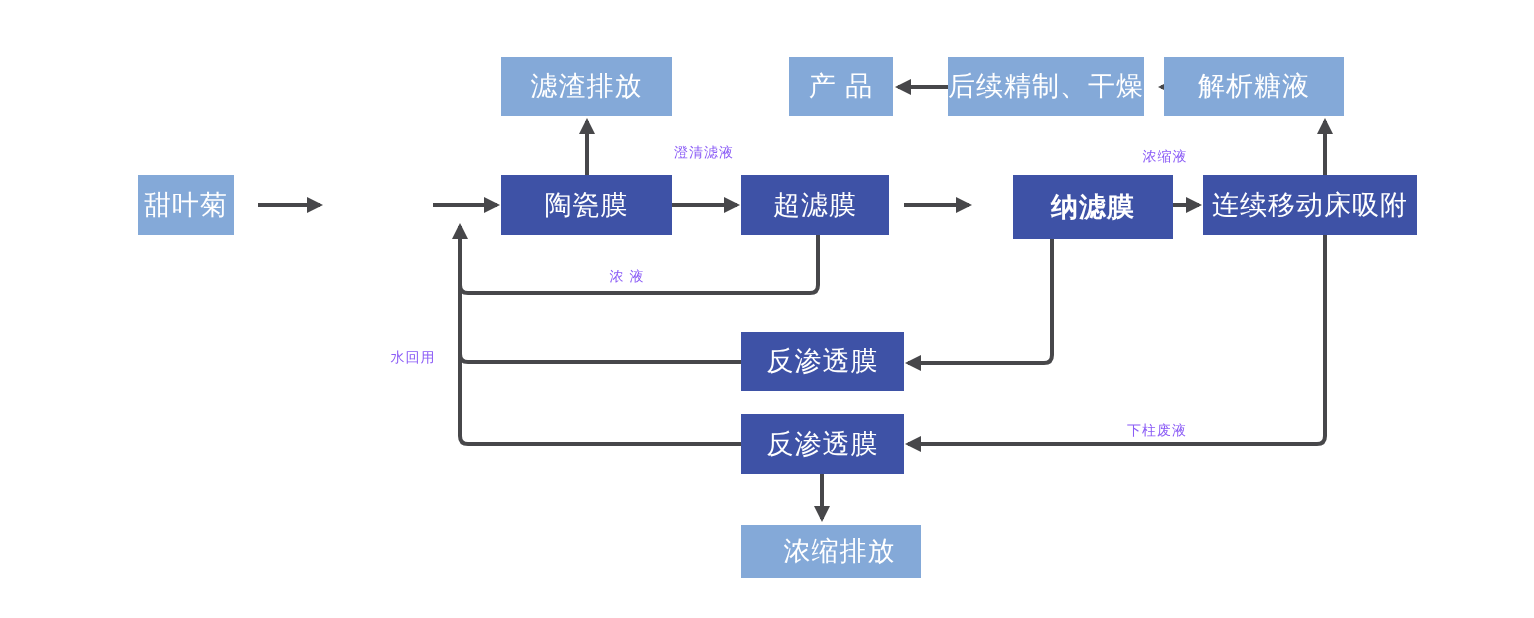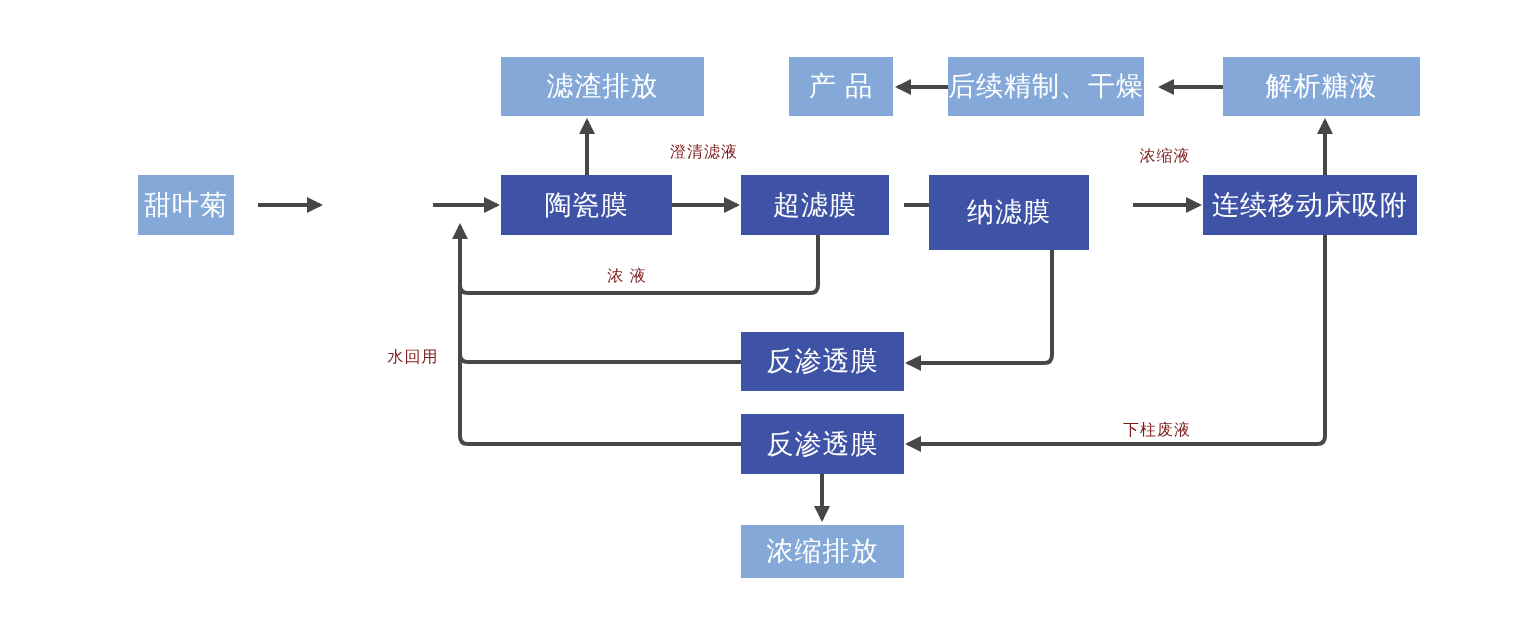--- a/index.html
+++ b/index.html
@@ -15,21 +15,21 @@
     position:absolute;z-index:1;
     display:flex;align-items:center;justify-content:center;
     color:#ffffff;font-size:27px;line-height:1;
     letter-spacing:1px;white-space:nowrap;
   }
   .node.light{background:#84A9D8;}
   .node.dark{background:#3E52A6;}
   .edge-label{
     position:absolute;z-index:1;
     transform:translateX(-50%);
-    color:#7f1d1d;font-size:16px;line-height:22px;
+    color:#8b5cf6;font-size:14px;line-height:22px;
     white-space:nowrap;letter-spacing:1px;
   }
 </style>
 </head>
 <body>
 
 <div class="canvas">
 
   <svg class="connectors" width="1534" height="618" viewBox="0 0 1534 618">
     <defs>
@@ -52,31 +52,31 @@
       <path d="M741,362 H468 Q460,362 460,354"></path>
       <path d="M741,444 H468 Q460,444 460,436 V226" marker-end="url(#arw)"></path>
       <path d="M1052,235 V355 Q1052,363 1044,363 H908" marker-end="url(#arw)"></path>
       <path d="M1325,235 V436 Q1325,444 1317,444 H908" marker-end="url(#arw)"></path>
     </g>
   </svg>
 
   <div class="node light" style="left:138px;top:175px;width:96px;height:60px;">甜叶菊</div>
   <div class="node dark" style="left:501px;top:175px;width:171px;height:60px;">陶瓷膜</div>
   <div class="node dark" style="left:741px;top:175px;width:148px;height:60px;">超滤膜</div>
-  <div class="node dark" style="left:929px;top:175px;width:160px;height:75px;">纳滤膜</div>
+  <div class="node dark" style="left:1013px;top:175px;width:160px;height:64px;font-weight:bold;">纳滤膜</div>
   <div class="node dark" style="left:1203px;top:175px;width:214px;height:60px;">连续移动床吸附</div>
 
-  <div class="node light" style="left:501px;top:57px;width:203px;height:59px;">滤渣排放</div>
+  <div class="node light" style="left:501px;top:57px;width:171px;height:59px;">滤渣排放</div>
   <div class="node light" style="left:789px;top:57px;width:104px;height:59px;">产 品</div>
   <div class="node light" style="left:948px;top:57px;width:196px;height:59px;">后续精制、干燥</div>
-  <div class="node light" style="left:1223px;top:57px;width:197px;height:59px;">解析糖液</div>
+  <div class="node light" style="left:1164px;top:57px;width:180px;height:59px;">解析糖液</div>
 
   <div class="node dark" style="left:741px;top:332px;width:163px;height:59px;">反渗透膜</div>
   <div class="node dark" style="left:741px;top:414px;width:163px;height:60px;">反渗透膜</div>
-  <div class="node light" style="left:741px;top:525px;width:163px;height:53px;">浓缩排放</div>
+  <div class="node light" style="left:741px;top:525px;width:163px;height:53px;padding-left:17px;">浓缩排放</div>
 
   <div class="edge-label" style="left:704px;top:141px;">澄清滤液</div>
   <div class="edge-label" style="left:1165px;top:145px;">浓缩液</div>
   <div class="edge-label" style="left:627px;top:265px;">浓 液</div>
   <div class="edge-label" style="left:413px;top:346px;">水回用</div>
   <div class="edge-label" style="left:1157px;top:419px;">下柱废液</div>
 
 </div>
 
 </body></html>

